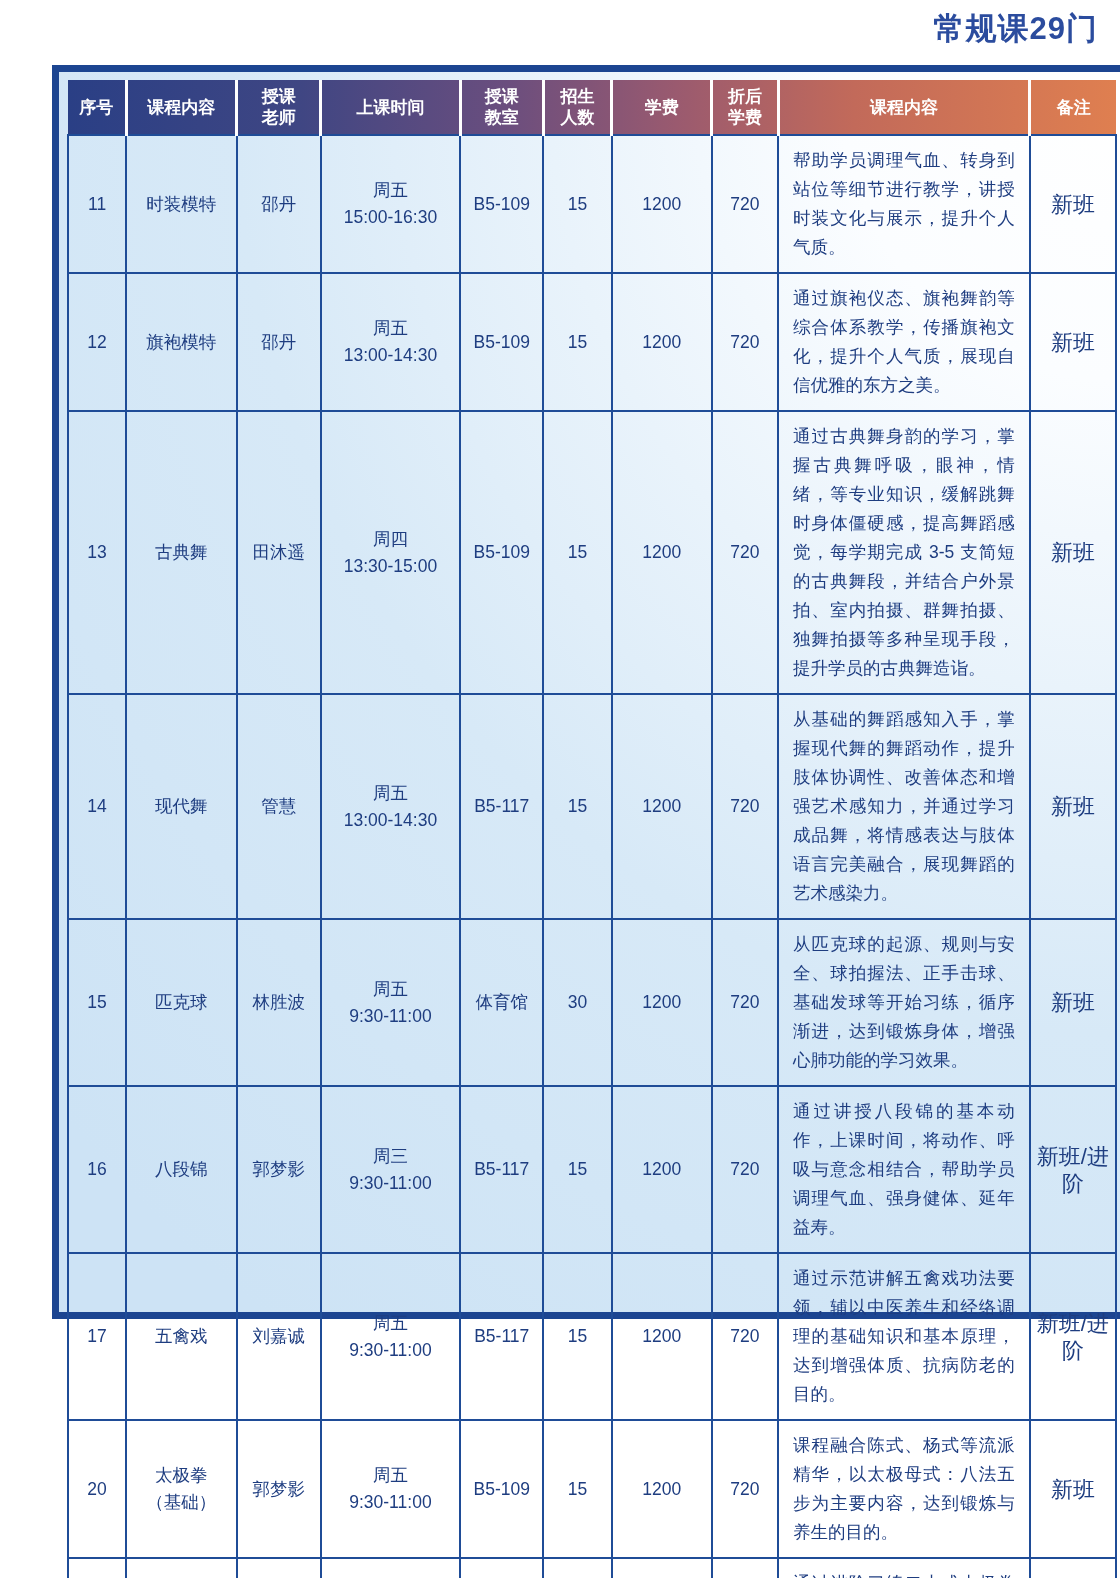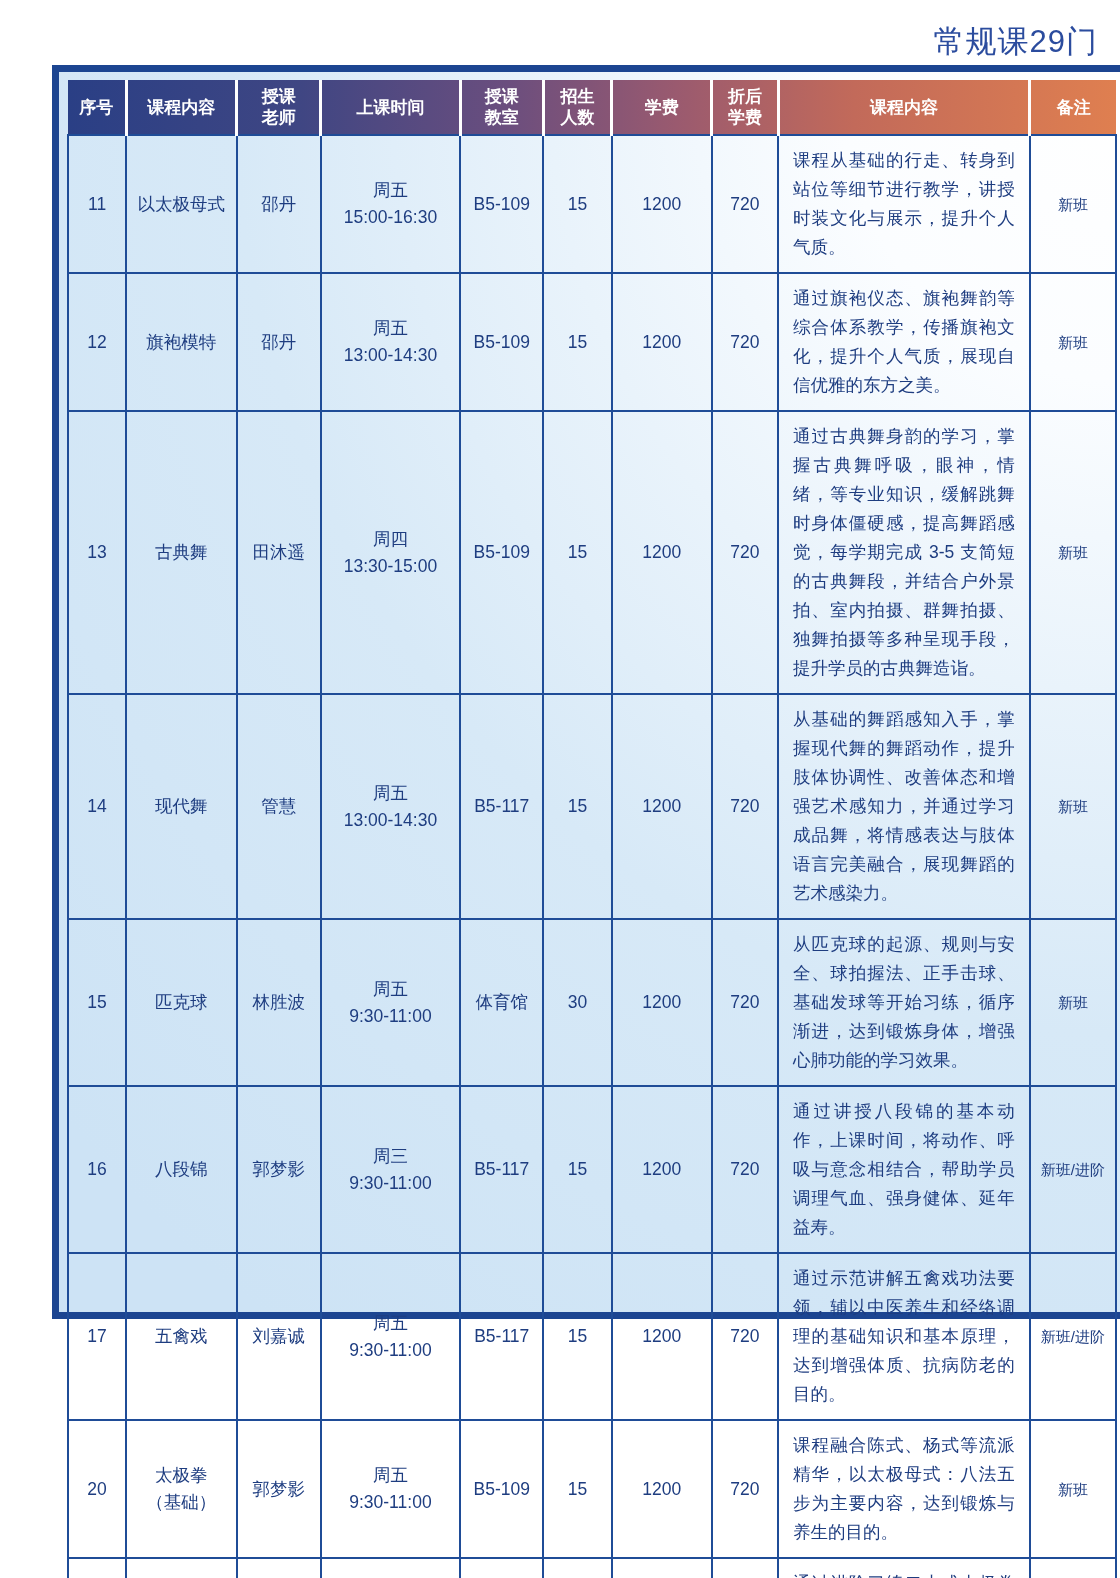--- a/index.html
+++ b/index.html
@@ -14,24 +14,24 @@
     margin: 0;
     width: 1120px;
     height: 1578px;
     background: #ffffff;
     font-family: "Liberation Sans", sans-serif;
   }
   .page { position: relative; width: 1120px; height: 1578px; }
 
   .page-title {
     position: absolute;
-    top: 21px;
+    top: 8px;
     right: 22px;
     font-size: 31px;
-    font-weight: 400;
+    font-weight: 700;
     letter-spacing: 1px;
     color: var(--title-blue, #2b4c9e);
   }
 
   .frame {
     position: absolute;
     left: 20px;
     top: 65px;
     width: 1080px;
     height: 1254px;
@@ -90,21 +90,21 @@
     padding: 6px 4px;
   }
   tbody td.col-content {
     text-align: justify;
     padding: 10px 14px;
     line-height: 29px;
     white-space: normal;
   }
   tbody td.col-note {
     padding: 2px 1px;
-    font-size: 15px;
+    font-size: 22px;
   }
   tbody tr:nth-child(1) { height: 108px; }
   tbody tr:nth-child(2) { height: 124px; }
   tbody tr:nth-child(3) { height: 256px; }
   tbody tr:nth-child(4) { height: 187px; }
   tbody tr:nth-child(5) { height: 160px; }
   tbody tr:nth-child(6) { height: 153px; }
   tbody tr:nth-child(7) { height: 140px; }
   tbody tr:nth-child(8) { height: 137px; }
   tbody tr:nth-child(9) { height: 140px; }
@@ -143,29 +143,29 @@
             <th>学费</th>
             <th>折后
 学费</th>
             <th>课程内容</th>
             <th>备注</th>
           </tr>
       </thead>
       <tbody>
           <tr>
             <td class="col-no">11</td>
-            <td class="col-name">以太极母式</td>
+            <td class="col-name">时装模特</td>
             <td class="col-teacher">邵丹</td>
             <td class="col-time">周五
 15:00-16:30</td>
             <td class="col-room">B5-109</td>
             <td class="col-capacity">15</td>
             <td class="col-fee">1200</td>
             <td class="col-discount">720</td>
-            <td class="col-content">课程从基础的行走、转身到站位等细节进行教学，讲授时装文化与展示，提升个人气质。</td>
+            <td class="col-content">帮助学员调理气血、转身到站位等细节进行教学，讲授时装文化与展示，提升个人气质。</td>
             <td class="col-note">新班</td>
           </tr>
           <tr>
             <td class="col-no">12</td>
             <td class="col-name">旗袍模特</td>
             <td class="col-teacher">邵丹</td>
             <td class="col-time">周五
 13:00-14:30</td>
             <td class="col-room">B5-109</td>
             <td class="col-capacity">15</td>

